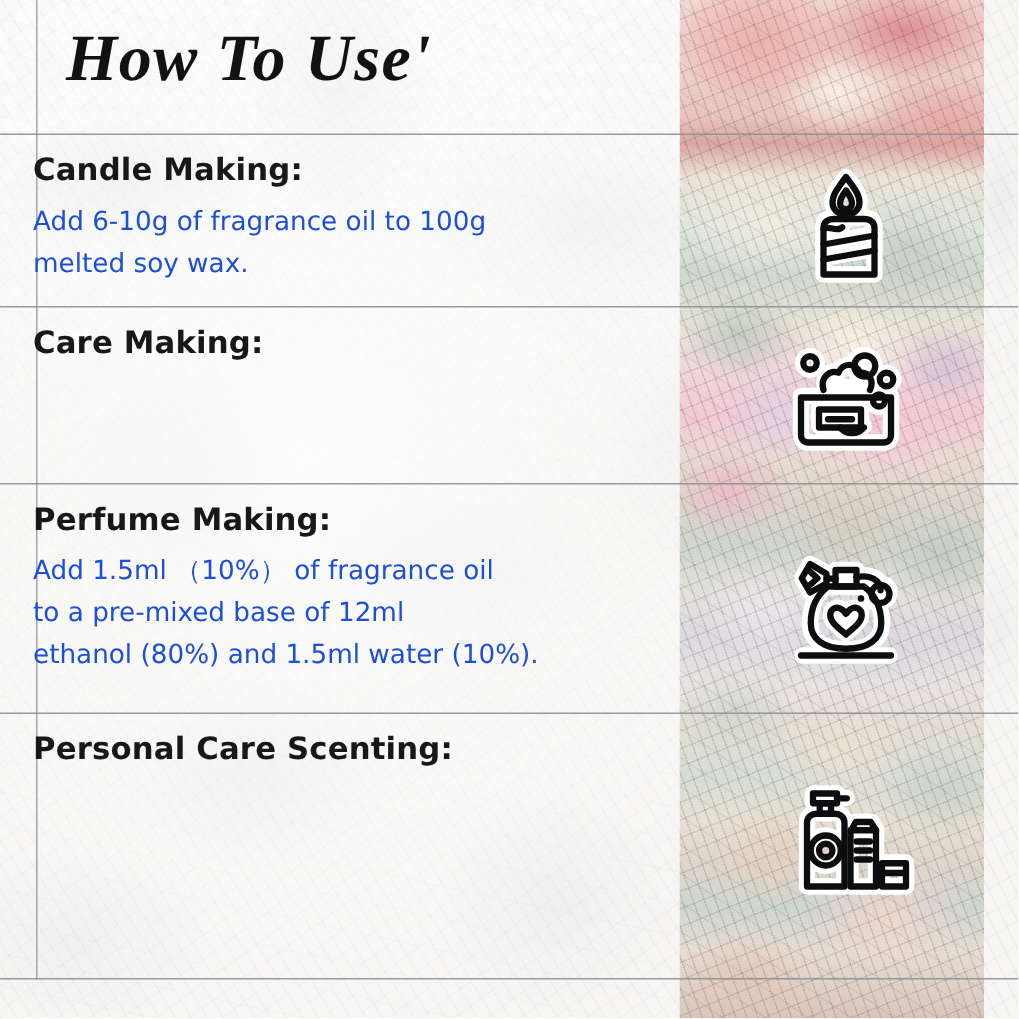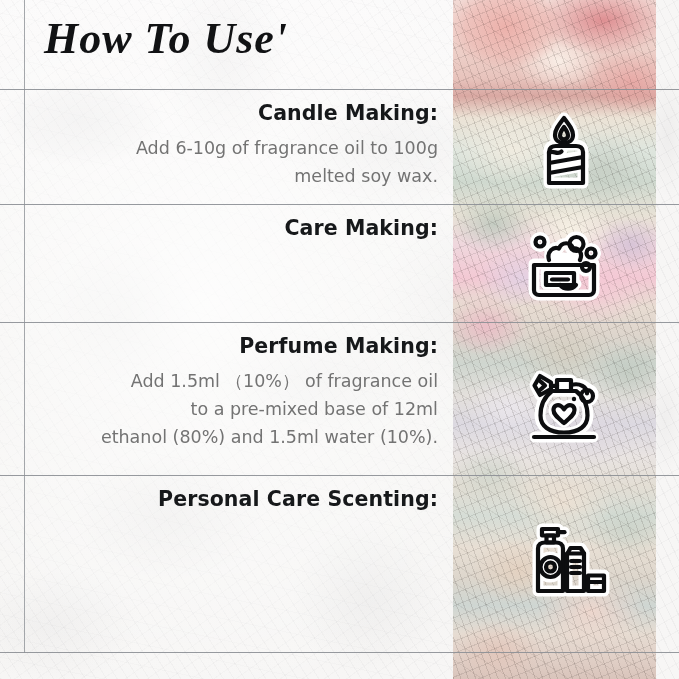--- a/index.html
+++ b/index.html
@@ -7,21 +7,20 @@
     padding: 0;
     background: #ffffff;
   }
   #page {
     position: relative;
     width: 679px;
     height: 679px;
     overflow: hidden;
     background: #f7f6f4;
     font-family: "Liberation Sans", sans-serif;
-    text-align: right;
   }
 
   
   .bg-texture {
     position: absolute;
     inset: 0;
     background-color: #f6f5f3;
     background-image:
       radial-gradient(ellipse 130px 70px at 12% 18%, rgba(120,120,125,0.085) 0%, rgba(120,120,125,0.045) 42%, rgba(0,0,0,0) 64%),
       radial-gradient(ellipse 95px 150px at 33% 9%, rgba(120,120,125,0.07) 0%, rgba(0,0,0,0) 66%),
@@ -150,38 +149,38 @@
     font-style: italic;
     font-weight: 700;
     font-size: 44px;
     letter-spacing: 1px;
     color: #111214;
     white-space: nowrap;
   }
 
   .section {
     position: absolute;
-    left: 38px;
+    left: 22px;
     width: 400px;
   }
   .sec-head {
     font-family: "DejaVu Sans", "Liberation Sans", sans-serif;
     font-weight: 700;
     font-size: 20.5px;
     letter-spacing: 0.1px;
     color: #16181a;
     margin: 0 0 9px 0;
     white-space: nowrap;
   }
   .sec-body {
     font-family: "DejaVu Sans", "Liberation Sans", sans-serif;
     font-weight: 400;
     font-size: 17.5px;
     line-height: 28px;
-    color: #737373;
+    color: #1d4ed8;
     margin: 0;
     white-space: pre-line;
   }
 
   
   .icon-wrap {
     position: absolute;
     left: 518px;
     width: 92px;
     height: 92px;

